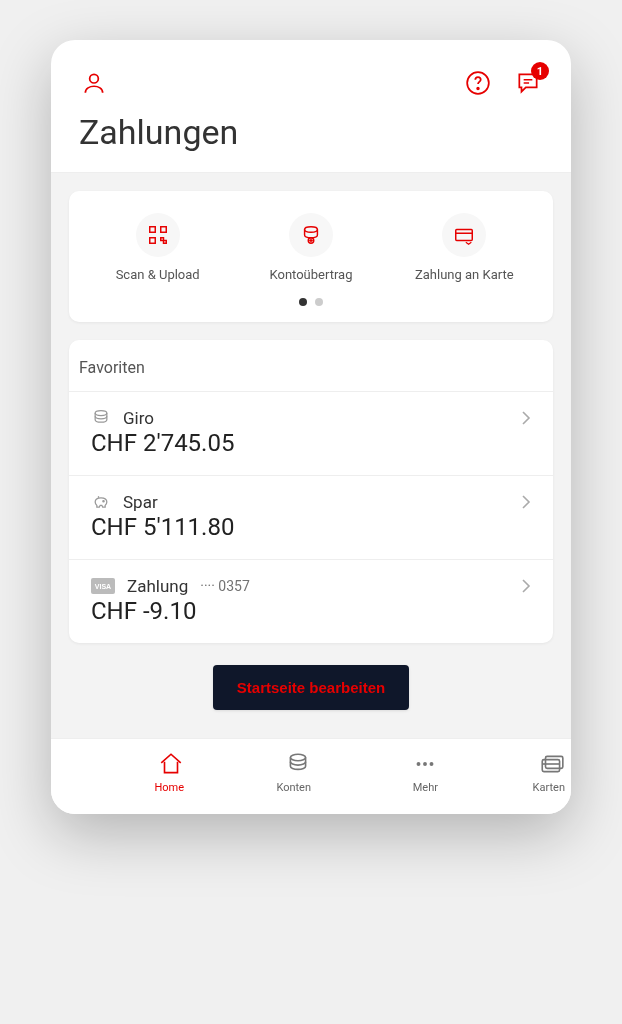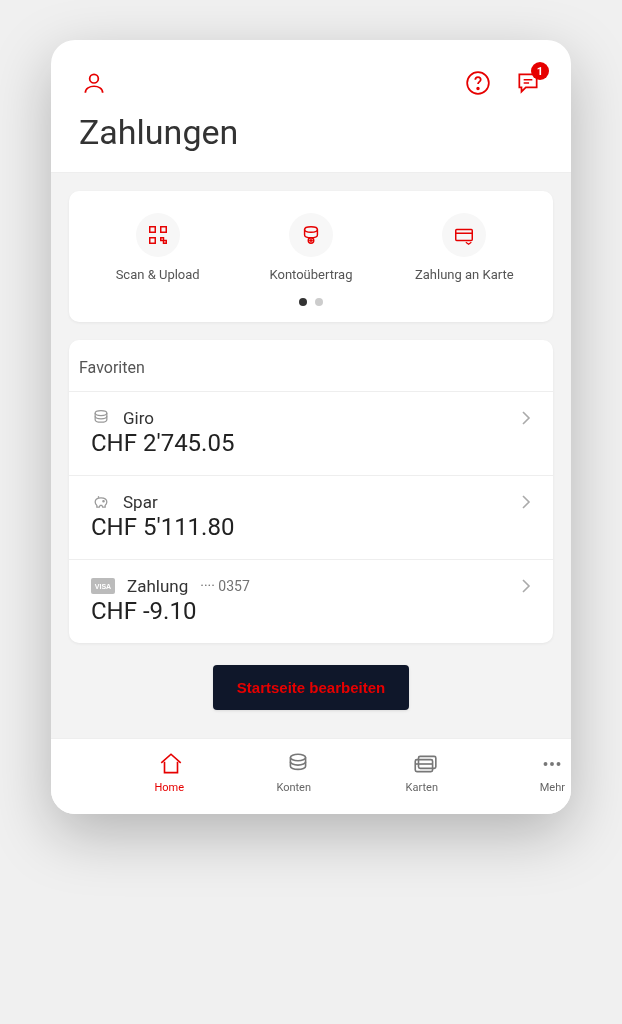--- a/index.html
+++ b/index.html
@@ -230,30 +230,30 @@
     </div>
     <div class="tab-item">
       <svg width="26" height="26" viewBox="0 0 24 24" fill="none" stroke="#777" stroke-width="1.5">
         <ellipse cx="12" cy="6" rx="7" ry="3"></ellipse>
           <path d="M5 6v4c0 1.6 3 3 7 3s7-1.4 7-3V6"></path>
           <path d="M5 10v4c0 1.6 3 3 7 3s7-1.4 7-3v-4"></path>
       </svg>
       <span class="tab-label">Konten</span>
     </div>
     <div class="tab-item">
+      <svg width="26" height="26" viewBox="0 0 24 24" fill="#777">
+        <circle cx="6" cy="12" r="1.8"></circle>
+          <circle cx="12" cy="12" r="1.8"></circle>
+          <circle cx="18" cy="12" r="1.8"></circle>
+      </svg>
+      <span class="tab-label">Mehr</span>
+    </div>
+    <div class="tab-item">
       <svg width="26" height="26" viewBox="0 0 24 24" fill="none" stroke="#777" stroke-width="1.5">
         <rect x="3" y="8" width="16" height="11" rx="1.5"></rect>
           <path d="M3 12h16"></path>
           <rect x="6" y="5" width="16" height="11" rx="1.5"></rect>
       </svg>
       <span class="tab-label">Karten</span>
     </div>
-    <div class="tab-item">
-      <svg width="26" height="26" viewBox="0 0 24 24" fill="#777">
-        <circle cx="6" cy="12" r="1.8"></circle>
-          <circle cx="12" cy="12" r="1.8"></circle>
-          <circle cx="18" cy="12" r="1.8"></circle>
-      </svg>
-      <span class="tab-label">Mehr</span>
-    </div>
   </div>
 
 </div>
 
 </body></html>

